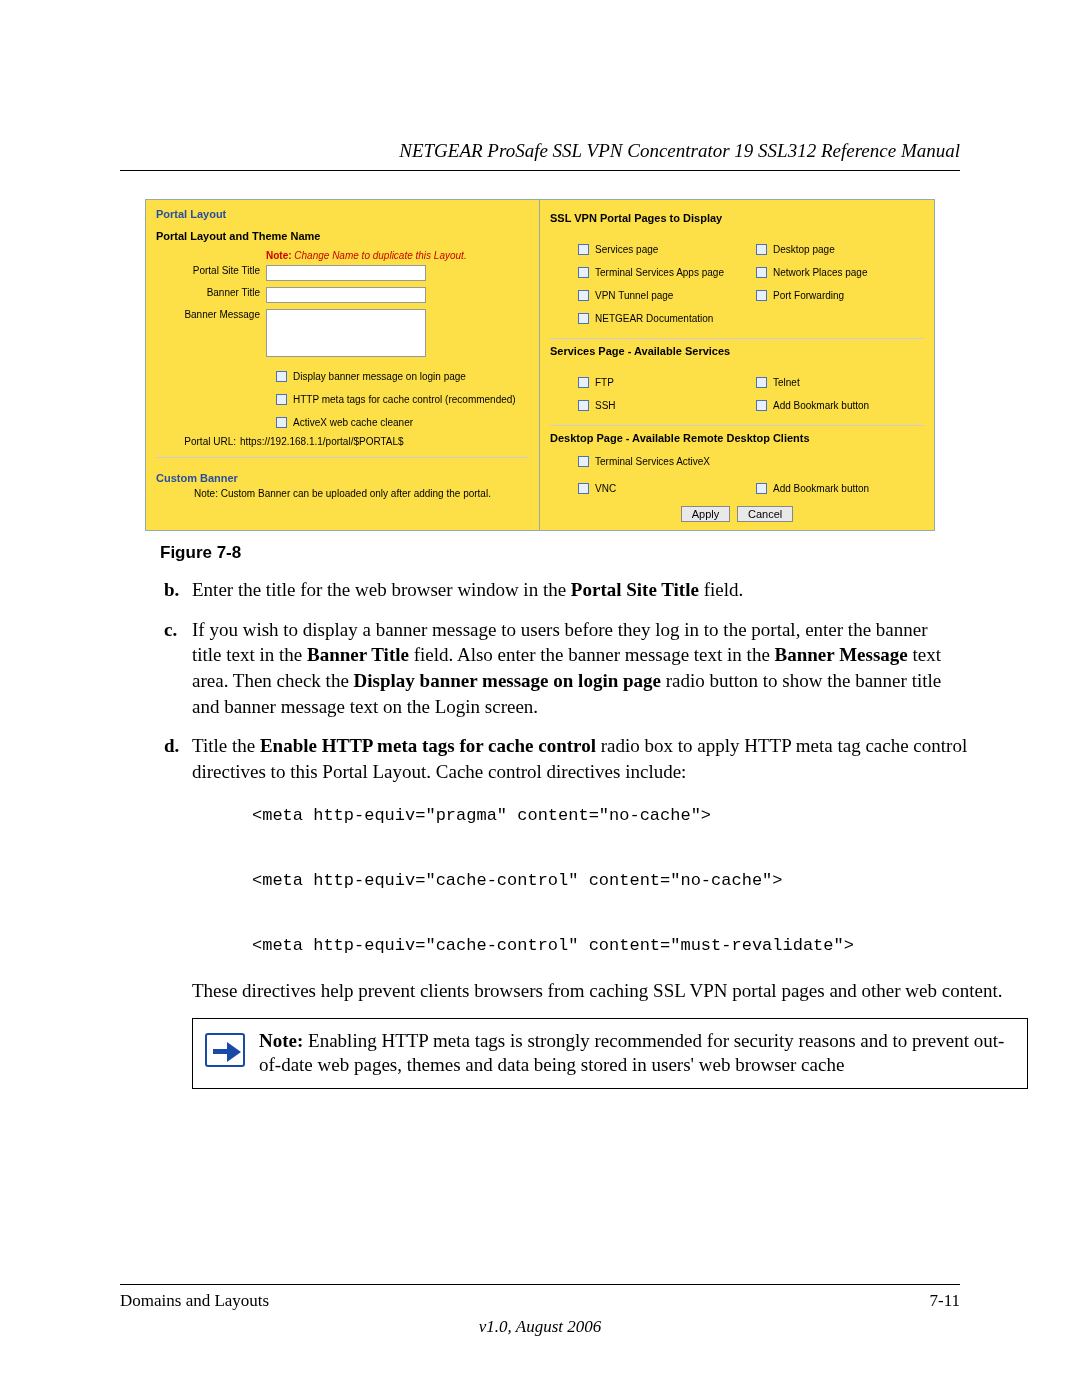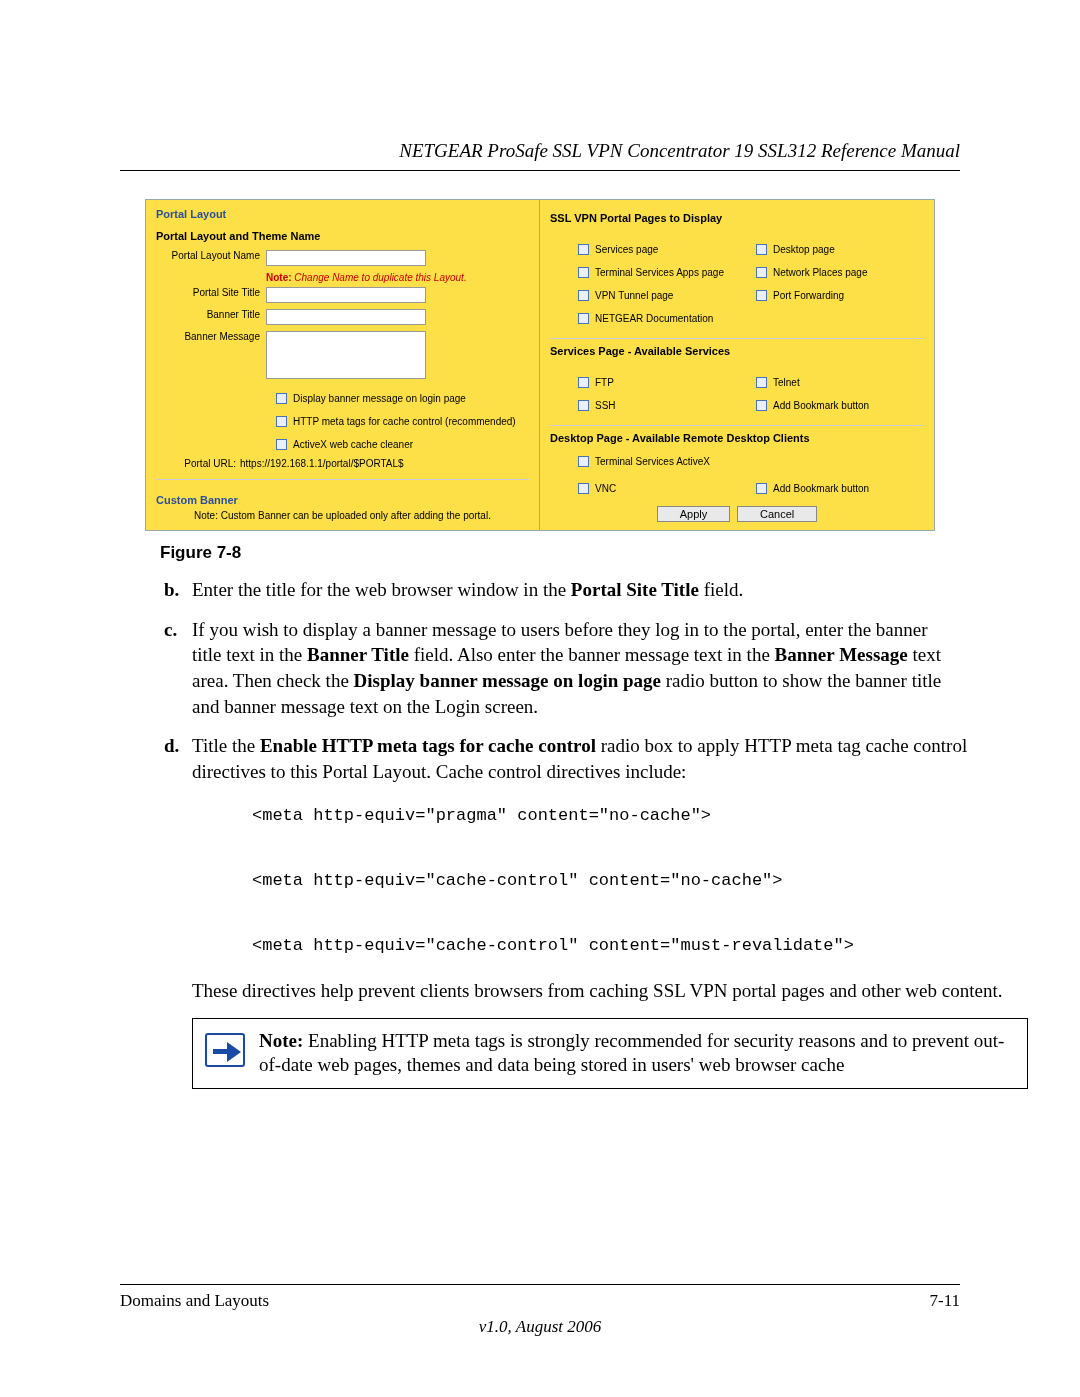--- a/index.html
+++ b/index.html
@@ -49,21 +49,21 @@
   .txtin { border:1px solid #999; background:#fff; height:16px; width:160px; display:inline-block; }
   .txtarea { border:1px solid #999; background:#fff; height:48px; width:160px; display:inline-block; position:relative;}
   .txtarea::after { content:""; position:absolute; right:1px; bottom:1px; width:0;height:0; }
   .note-red { color:#c00; font-style:italic; font-size:10px; }
   .note-red b { font-style:normal; font-weight:bold; }
   .cbrow { margin: 12px 0 4px 0; display:flex; align-items:center; gap:6px; font-size:10px;}
   .cbrow .cb { width:11px; height:11px; border:1px solid #4a72b8; background:#eaf0fb; display:inline-block; flex:0 0 auto;}
   .smallgrid { display:grid; grid-template-columns: 1fr 1fr; gap: 2px 10px; }
   .hrthin { border:none; border-top:1px solid #ccd; margin:10px 0 6px 0;}
   .btnrow { text-align:center; margin-top:8px; }
-  .btn { display:inline-block; border:1px solid #888; background:#e9e9e9; padding:1px 22px; font-size:11px; margin:0 2px; }
+  .btn { display:inline-block; border:1px solid #888; background:#e9e9e9; padding:1px 10px; font-size:11px; margin:0 2px; }
   .urltxt { font-size:10px; margin-top:8px; }
   .portal-url-label{display:inline-block; width:80px; text-align:right; margin-right:4px;}
   .cust-banner-head{color:#2a4fa0;font-weight:bold;font-size:11px;margin:14px 0 4px 0;}
   .cust-banner-note{font-size:10px;}
   .indentblock{margin-left:120px;}
 
   
   .fig-caption { font-weight:bold; font-size:17px; margin: 10px 0 14px 40px; font-family:Arial,Helvetica,sans-serif;}
   .ol { margin-left: 44px; font-size:19px; line-height:1.35; }
   .ol .li { margin-bottom: 14px; display:flex; }
@@ -108,24 +108,20 @@
   <div class="header-title">NETGEAR ProSafe SSL VPN Concentrator 19 SSL312 Reference Manual</div>
   <hr class="hrule">
 
   <div class="figbox">
 
     <div class="leftpane">
       <div class="sectitle-blue">Portal Layout</div>
       <div class="subhead">Portal Layout and Theme Name</div>
 
       <div class="formrow">
-        <div class="lbl">Portal Layout Name</div>
-        <div class="ctl"><span class="txtin"></span></div>
-      </div>
-      <div class="formrow">
         <div class="lbl"></div>
         <div class="ctl note-red"><b>Note:</b><span> Change Name to duplicate this Layout.</span></div>
       </div>
       <div class="formrow">
         <div class="lbl">Portal Site Title</div>
         <div class="ctl"><span class="txtin"></span></div>
       </div>
       <div class="formrow">
         <div class="lbl">Banner Title</div>
         <div class="ctl"><span class="txtin"></span></div>

